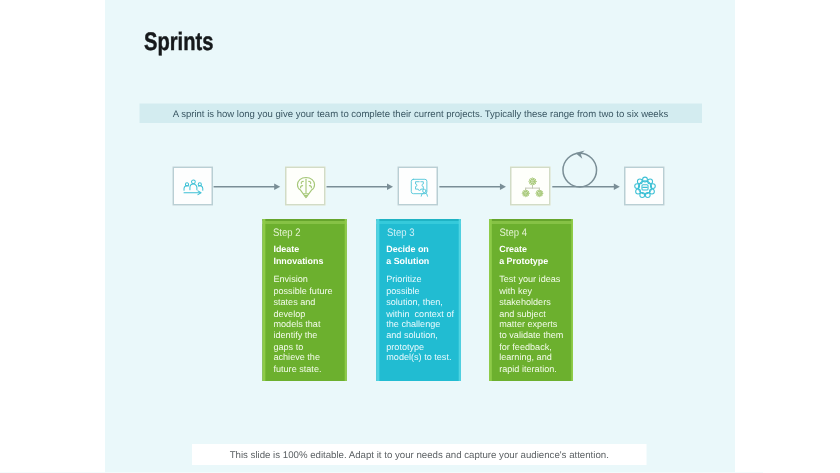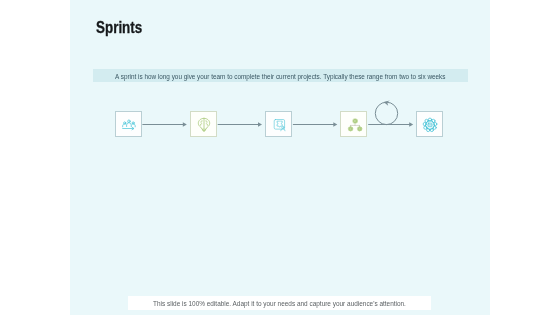--- a/index.html
+++ b/index.html
@@ -155,17 +155,58 @@
             <circle cx="5.85" cy="15.55" r="2.15"></circle>
             <circle cx="5.01" cy="10.77" r="2.15"></circle>
             <circle cx="7.44" cy="6.56" r="2.15"></circle>
             <circle cx="12" cy="12" r="5.9"></circle>
             <rect x="9.3" y="9.5" width="5.4" height="4.8" rx="1.0"></rect>
             <path d="M10.1 11.9 H13.9"></path>
           </g>
         </svg>
       </div>
 
+    <div class="card g" style="left:105.8px">
+      <div class="step">Step 2</div>
+      <div class="ttl">Ideate
+Innovations</div>
+      <div class="body">Envision
+possible future
+states and
+develop
+models that
+identify the
+gaps to
+achieve the
+future state.</div>
+    </div>
+    <div class="card c" style="left:181px">
+      <div class="step">Step 3</div>
+      <div class="ttl">Decide on
+a Solution</div>
+      <div class="body">Prioritize
+possible
+solution, then,
+within  context of
+the challenge
+and solution,
+prototype
+model(s) to test.</div>
+    </div>
+    <div class="card g" style="left:256.3px">
+      <div class="step">Step 4</div>
+      <div class="ttl">Create
+a Prototype</div>
+      <div class="body">Test your ideas
+with key
+stakeholders
+and subject
+matter experts
+to validate them
+for feedback,
+learning, and
+rapid iteration.</div>
+    </div>
 
     <div class="footerbox"></div>
     <div class="footer-text">This slide is 100% editable. Adapt it to your needs and capture your audience's attention.</div>
   </div>
 </div>
 
 </body></html>

